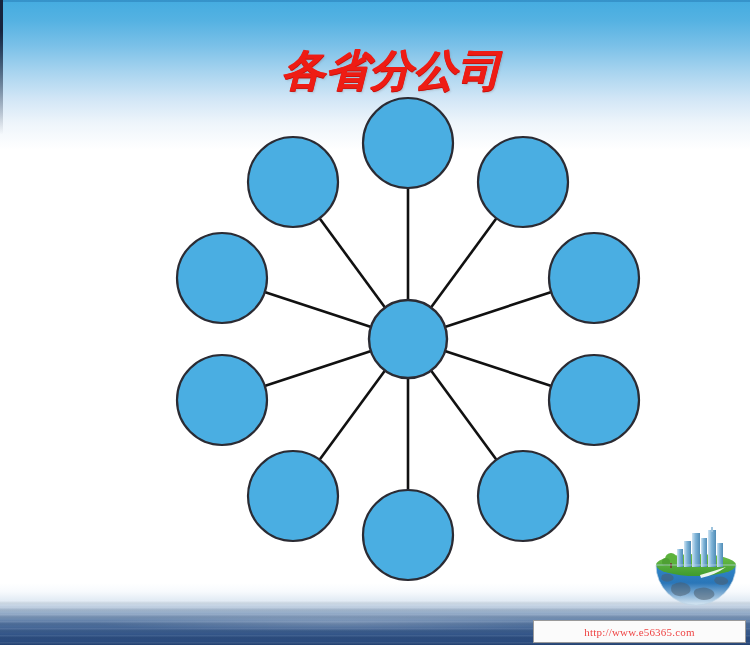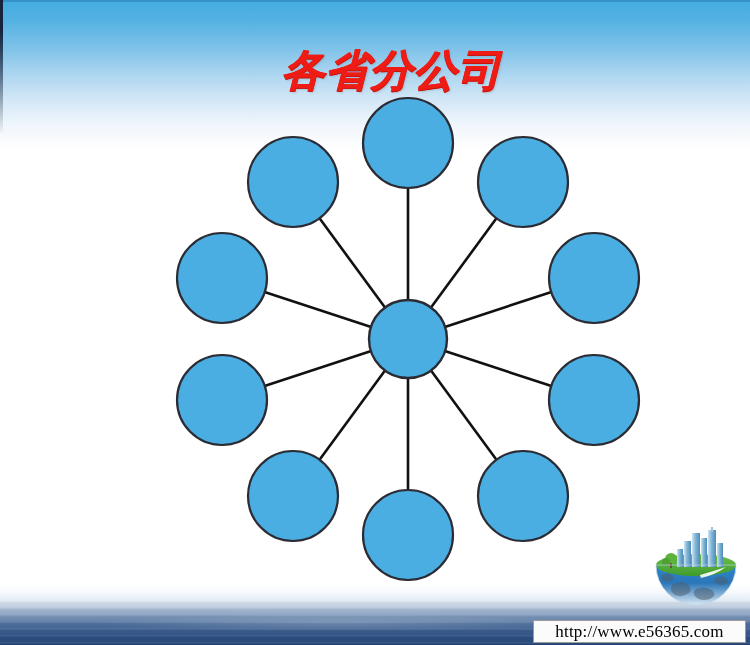--- a/index.html
+++ b/index.html
@@ -163,22 +163,22 @@
     height: 23px;
     background: #fbfbfb;
     border: 1px solid #9a9a9a;
     box-sizing: border-box;
     display: flex;
     align-items: center;
     justify-content: center;
   }
   #watermark-text {
     font-family: "Liberation Serif", serif;
-    font-size: 17px;
-    color: #000000;
+    font-size: 11px;
+    color: #ef4444;
     letter-spacing: 0.2px;
     white-space: nowrap;
   }
 </style>
 </head>
 <body>
 
 <div id="stage">
 
   <div id="sky"></div>

